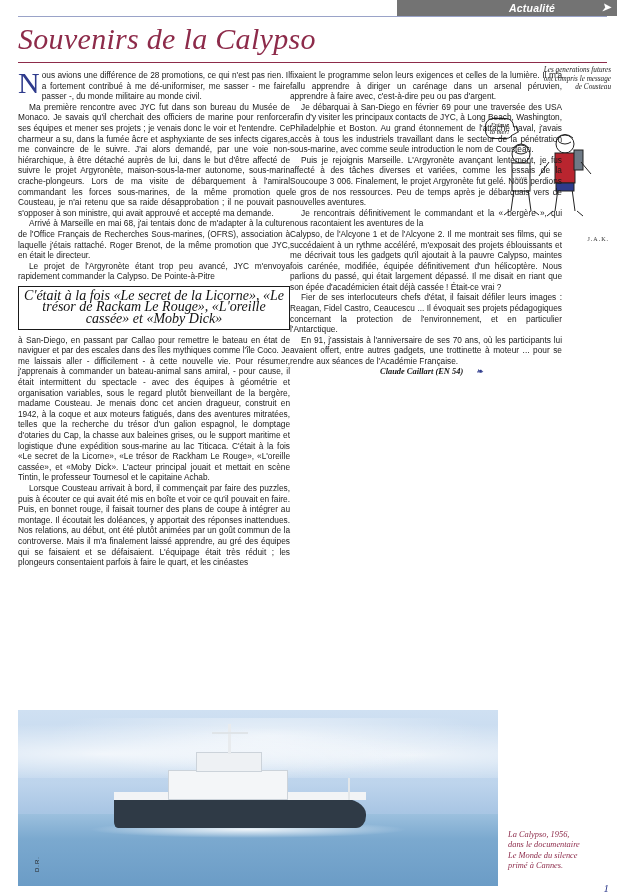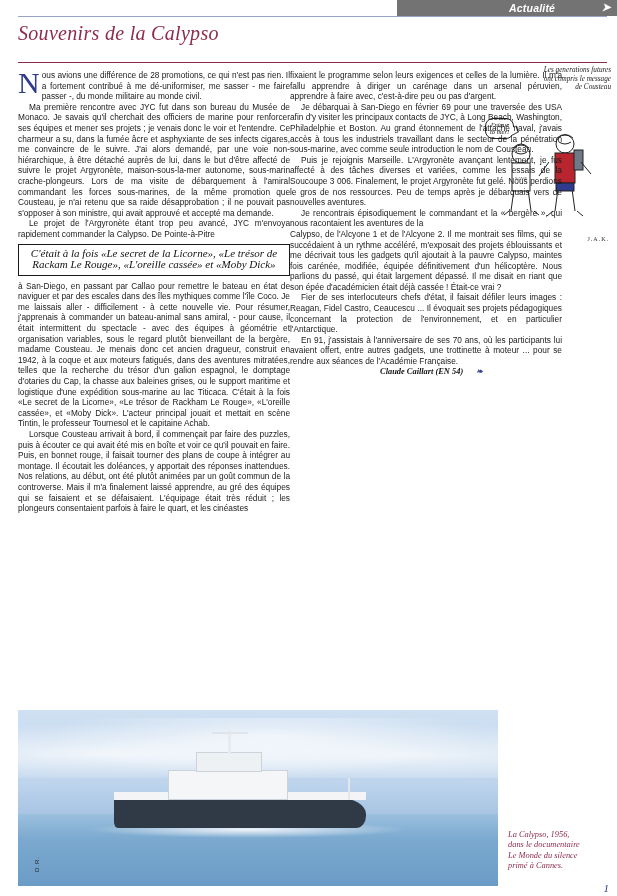--- a/index.html
+++ b/index.html
@@ -51,21 +51,21 @@
     background: #9aa3c8;
   }
 
   
   .title {
     position: absolute;
     top: 22px;
     left: 18px;
     font-family: "Liberation Serif", serif;
     font-style: italic;
-    font-size: 20px;
+    font-size: 30px;
     color: #8d2b4a;
     letter-spacing: .3px;
     white-space: nowrap;
   }
   .title-rule {
     position: absolute;
     top: 62px;
     left: 18px;
     right: 10px;
     height: 1px;
@@ -103,21 +103,21 @@
   }
 
   
   .pullquote {
     border: 1px solid #1a1a1a;
     margin: 4px 0 5px 0;
     padding: 3px 4px 4px 4px;
     text-align: center;
     font-family: "Liberation Serif", serif;
     font-style: italic;
-    font-size: 11px;
+    font-size: 14px;
     line-height: 11.6px;
     color: #111;
     text-indent: 0;
   }
 
   
   .cartoon {
     position: absolute;
     top: 66px;
     left: 479px;
@@ -355,31 +355,32 @@
         </g>
       </svg>
       <div class="sig">J.A.K.</div>
     </div>
   </div>
 
   <div class="cols">
     <div class="col left">
       <p class="noindent"><span class="dropcap">N</span><span>ous avions une différence de 28 promotions, ce qui n'est pas rien. Il a fortement contribué à me dé-uniformiser, me sasser - me faire passer -, du monde militaire au monde civil.</span></p>
       <p>Ma première rencontre avec JYC fut dans son bureau du Musée de Monaco. Je savais qu'il cherchait des officiers de marine pour renforcer ses équipes et mener ses projets ; je venais donc le voir et l'entendre. Ce charmeur a su, dans la fumée âcre et asphyxiante de ses infects cigares, me convaincre de le suivre. J'ai alors demandé, par une voie non-hiérarchique, à être détaché auprès de lui, dans le but d'être affecté de suivre le projet Argyronète, maison-sous-la-mer autonome, sous-marin crache-plongeurs. Lors de ma visite de débarquement à l'amiral commandant les forces sous-marines, de la même promotion que Cousteau, je n'ai retenu que sa raide désapprobation ; il ne pouvait pas s'opposer à son ministre, qui avait approuvé et accepté ma demande.</p>
+      <p>Arrivé à Marseille en mai 68, j'ai tentais donc de m'adapter à la culture de l'Office Français de Recherches Sous-marines, (OFRS), association à laquelle j'étais rattaché. Roger Brenot, de la même promotion que JYC, en était le directeur.</p>
       <p>Le projet de l'Argyronète étant trop peu avancé, JYC m'envoya rapidement commander la Calypso. De Pointe-à-Pitre</p>
       <div class="pullquote">C'était à la fois «Le secret de la Licorne», «Le trésor de Rackam Le Rouge», «L'oreille cassée» et «Moby Dick»</div>
       <p class="noindent">à San-Diego, en passant par Callao pour remettre le bateau en état de naviguer et par des escales dans des îles mythiques comme l'île Coco. Je me laissais aller - difficilement - à cette nouvelle vie. Pour résumer, j'apprenais à commander un bateau-animal sans amiral, - pour cause, il était intermittent du spectacle - avec des équipes à géométrie et organisation variables, sous le regard plutôt bienveillant de la bergère, madame Cousteau. Je menais donc cet ancien dragueur, construit en 1942, à la coque et aux moteurs fatigués, dans des aventures mitratées, telles que la recherche du trésor d'un galion espagnol, le domptage d'otaries du Cap, la chasse aux baleines grises, ou le support maritime et logistique d'une expédition sous-marine au lac Titicaca. C'était à la fois «Le secret de la Licorne», «Le trésor de Rackham Le Rouge», «L'oreille cassée», et «Moby Dick». L'acteur principal jouait et mettait en scène Tintin, le professeur Tournesol et le capitaine Achab.</p>
       <p>Lorsque Cousteau arrivait à bord, il commençait par faire des puzzles, puis à écouter ce qui avait été mis en boîte et voir ce qu'il pouvait en faire. Puis, en bonnet rouge, il faisait tourner des plans de coupe à intégrer au montage. Il écoutait les doléances, y apportait des réponses inattendues. Nos relations, au début, ont été plutôt animées par un goût commun de la controverse. Mais il m'a finalement laissé apprendre, au gré des équipes qui se faisaient et se défaisaient. L'équipage était très réduit ; les plongeurs consentaient parfois à faire le quart, et les cinéastes</p>
     </div>
 
     <div class="col right">
       <p class="noindent">fixaient le programme selon leurs exigences et celles de la lumière. Il m'a fallu apprendre à diriger un carénage dans un arsenal péruvien, apprendre à faire avec, c'est-à-dire peu ou pas d'argent.</p>
       <p>Je débarquai à San-Diego en février 69 pour une traversée des USA afin d'y visiter les principaux contacts de JYC, à Long Beach, Washington, Philadelphie et Boston. Au grand étonnement de l'attaché naval, j'avais accès à tous les industriels travaillant dans le secteur de la pénétration sous-marine, avec comme seule introduction le nom de Cousteau.</p>
       <p>Puis je rejoignis Marseille. L'Argyronète avançant lentement, je fus affecté à des tâches diverses et variées, comme les essais de la Soucoupe 3 006. Finalement, le projet Argyronète fut gelé. Nous perdions le gros de nos ressources. Peu de temps après je débarquais vers de nouvelles aventures.</p>
-      <p>Je rencontrais épisodiquement le commandant et la « bergère », qui nous racontaient les aventures de la</p>
+      <p>Je rencontrais définitivement le commandant et la « bergère », qui nous racontaient les aventures de la</p>
       <p class="noindent" style="margin-top:0;">Calypso, de l'Alcyone 1 et de l'Alcyone 2. Il me montrait ses films, qui se succédaient à un rythme accéléré, m'exposait des projets éblouissants et me décrivait tous les gadgets qu'il ajoutait à la pauvre Calypso, maintes fois carénée, modifiée, équipée définitivement d'un hélicoptère. Nous parlions du passé, qui était largement dépassé. Il me disait en riant que son épée d'académicien était déjà cassée ! Était-ce vrai ?</p>
       <p>Fier de ses interlocuteurs chefs d'état, il faisait défiler leurs images : Reagan, Fidel Castro, Ceaucescu ... Il évoquait ses projets pédagogiques concernant la protection de l'environnement, et en particulier l'Antarctique.</p>
       <p>En 91, j'assistais à l'anniversaire de ses 70 ans, où les participants lui avaient offert, entre autres gadgets, une trottinette à moteur ... pour se rendre aux séances de l'Académie Française.</p>
       <p class="byline"><span>Claude Caillart (EN 54)</span><span class="leaf">❧</span></p>
     </div>
     <div style="clear:both"></div>
   </div>
 
   <div class="photo">
     <div class="clouds"></div>

